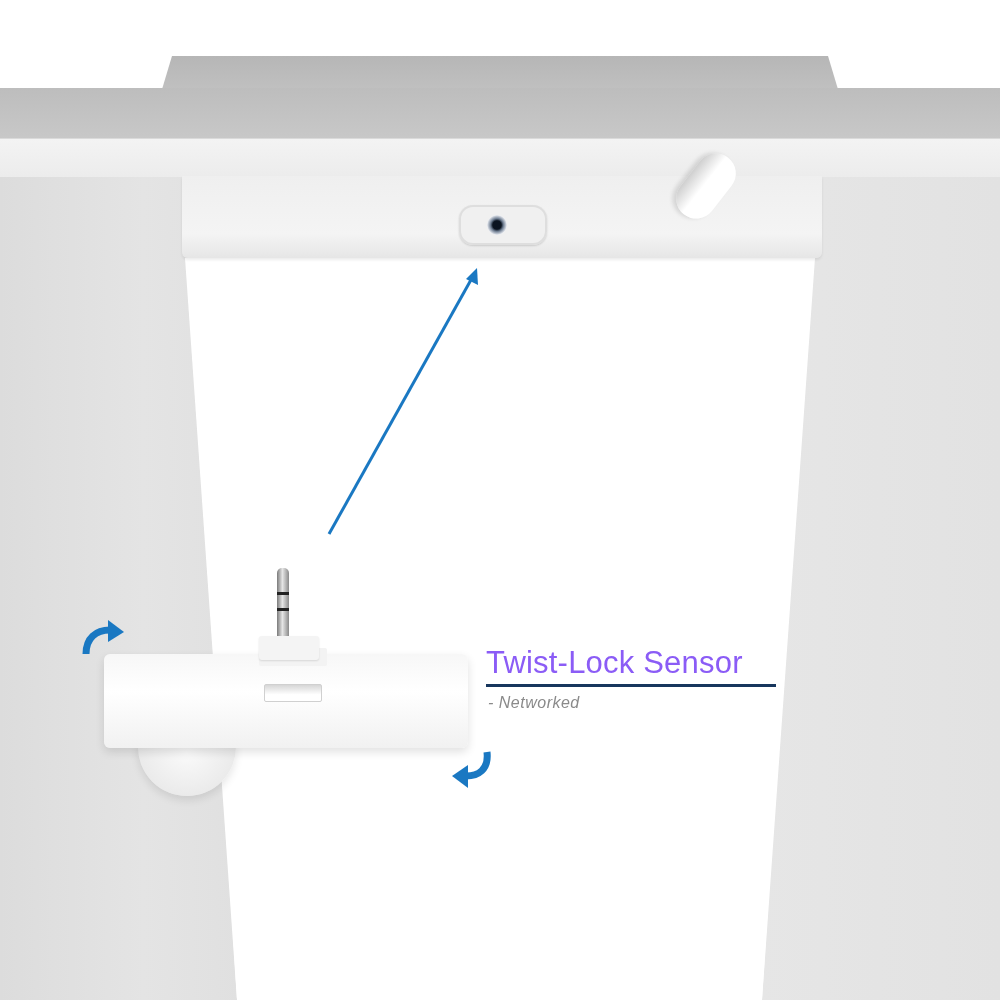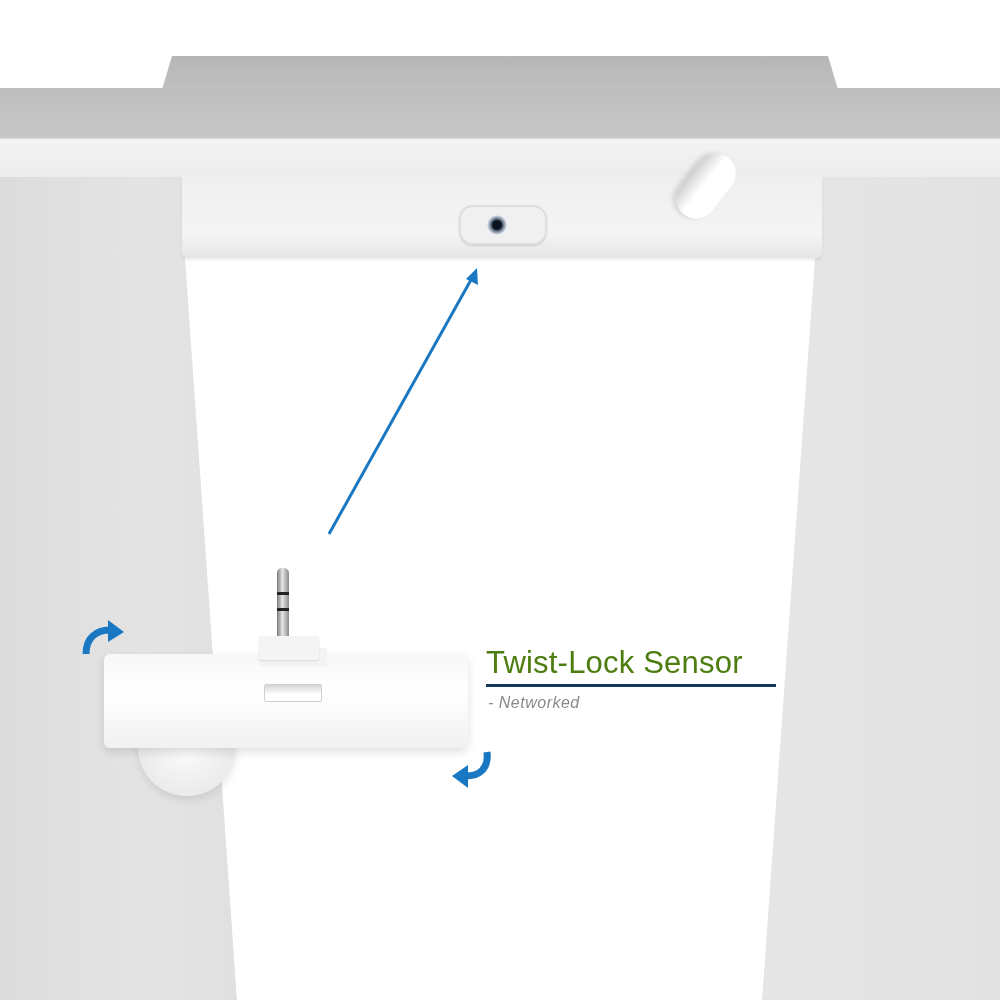--- a/index.html
+++ b/index.html
@@ -95,21 +95,21 @@
   .jack-ring { position: absolute; left: 0; width: 12px; height: 3px; background: #222; }
   .jack-collar {
     position: absolute; left: 259px; top: 636px; width: 60px; height: 24px;
     background: #f4f4f4; border-radius: 3px; box-shadow: 0 1px 2px rgba(0,0,0,0.12);
   }
   
   .callout {
     position: absolute; left: 486px; top: 645px; width: 292px;
   }
   .callout-title {
-    font-size: 31px; color: #4d7c0f; letter-spacing: 0.2px; line-height: 36px; white-space: nowrap;
+    font-size: 31px; color: #8b5cf6; letter-spacing: 0.2px; line-height: 36px; white-space: nowrap;
   }
   .callout-rule {
     height: 3px; background: #17365d; margin-top: 3px; width: 290px;
   }
   .callout-list { margin: 4px 0 0 2px; padding: 0; list-style: none; }
   .callout-list li {
     font-size: 16px; font-style: italic; color: #8a8a8a; line-height: 23px; letter-spacing: 0.5px;
   }
   svg.overlay { position: absolute; left: 0; top: 0; }
 </style>

